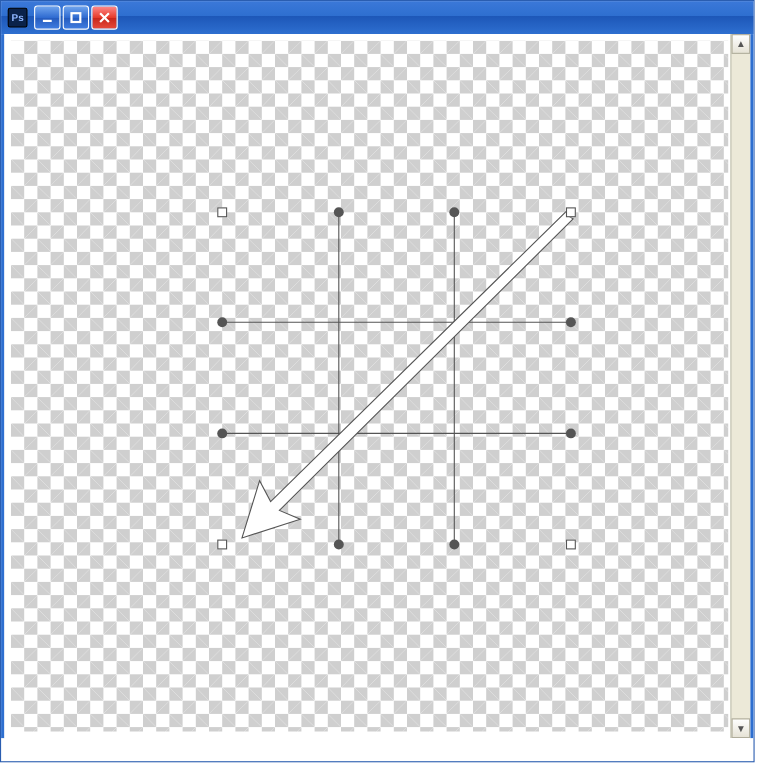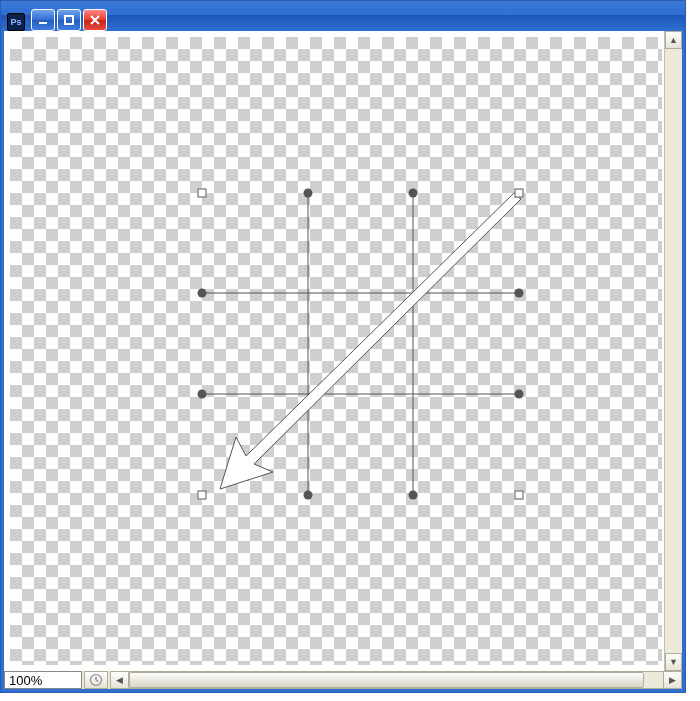--- a/index.html
+++ b/index.html
@@ -4,21 +4,21 @@
 <style>
   * { box-sizing: border-box; margin: 0; padding: 0; }
   html, body { width: 700px; height: 701px; font-family: "Microsoft YaHei", Arial, sans-serif; background: #fff; }
   .window {
     position: absolute; left: 0; top: 0; width: 686px; height: 693px;
     border: 1px solid #2a5db0;
   }
   .titlebar {
     height: 30px;
     background: linear-gradient(to bottom, #3b78d8 0%, #2e6fd0 45%, #1d57b8 46%, #2e6fd0 100%);
-    display: flex; align-items: flex-end; gap: 6px; padding: 0 4px 0 6px;
+    display: flex; align-items: center; gap: 6px; padding: 0 4px 0 6px;
     color: #fff; font-size: 15px; font-weight: bold;
     position: relative;
   }
   .app-icon {
     width: 18px; height: 18px; background: #0a224a; border: 1px solid #000; border-radius: 2px;
     display: flex; align-items: center; justify-content: center; font-size: 9px; color: #8fb6ff;
   }
   .title-text { flex: 1; white-space: nowrap; overflow: hidden; text-shadow: 1px 1px 0 #13397a; letter-spacing: 1px; }
   .win-controls { display: flex; gap: 2px; }
   .win-btn {
@@ -162,31 +162,13 @@
         <div class="sbtn">
             <span>▲</span>
           </div>
         <div class="sbtn dn">
             <span>▼</span>
           </div>
       </div>
     </div>
   </div>
 
-  <div class="statusbar">
-    <div class="zoom-box">100%</div>
-    <div class="status-icon">
-      <svg width="14" height="14">
-          <circle cx="7" cy="7" r="5.5" fill="none" stroke="#888" stroke-width="1.2"></circle>
-          <path d="M7 3.5 V7 L9.3 8.5" stroke="#888" stroke-width="1.2" fill="none"></path>
-        </svg>
-    </div>
-    <div class="hscroll">
-      <div class="sbtn">
-          <span>◀</span>
-        </div>
-      <div class="thumb"></div>
-      <div class="sbtn rt">
-          <span>▶</span>
-        </div>
-    </div>
-  </div>
 </div>
 
 </body></html>

